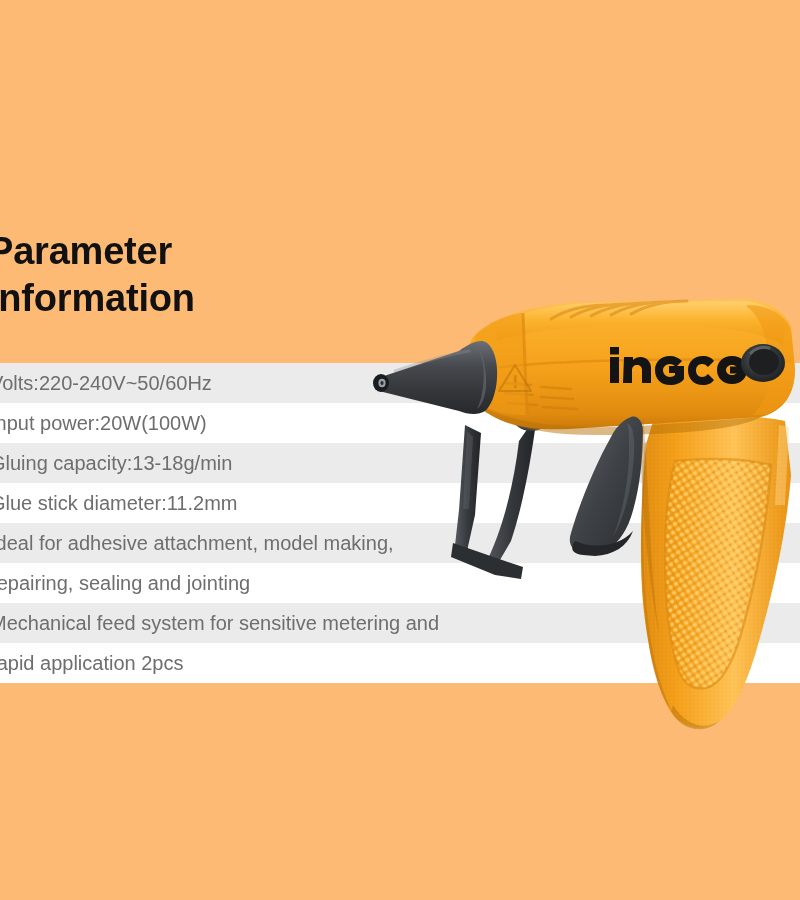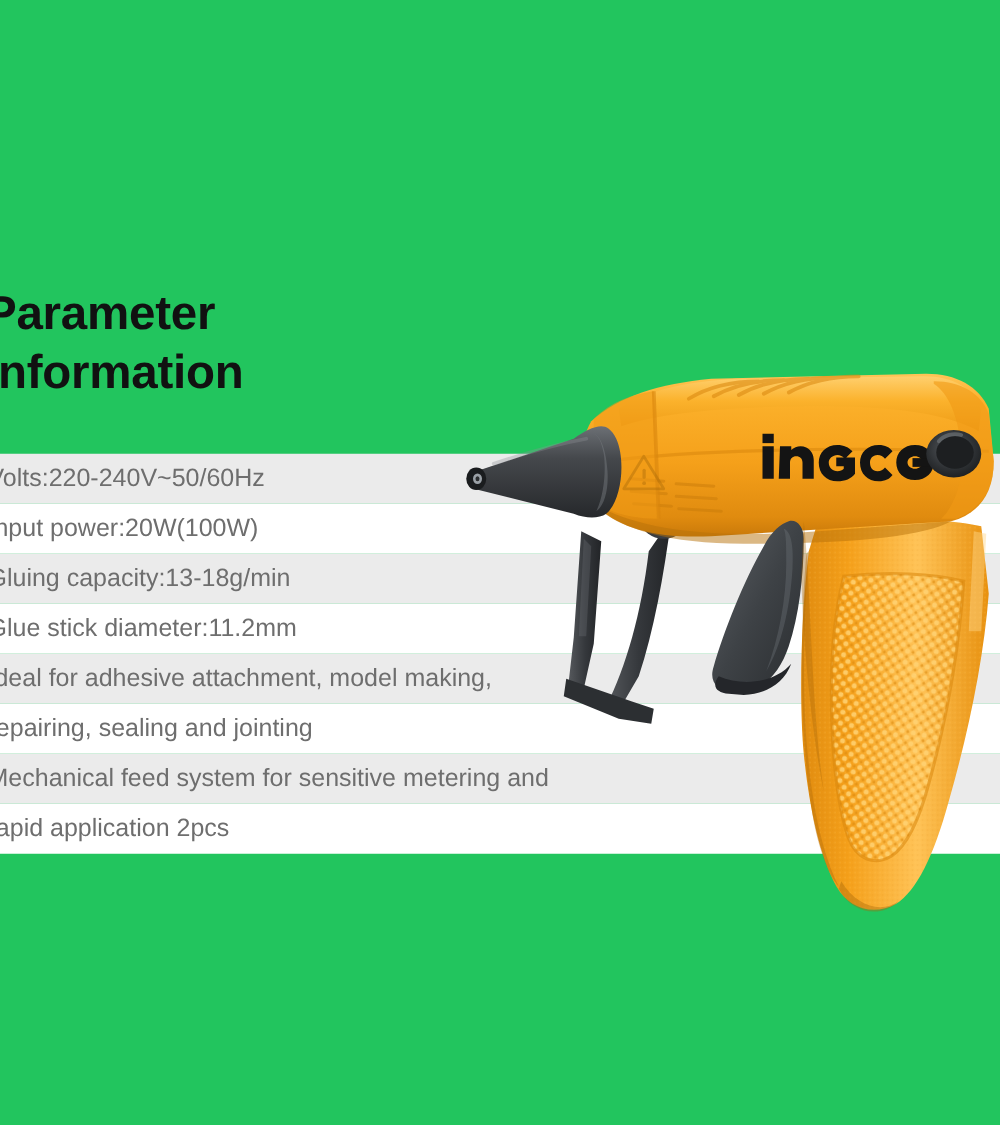--- a/index.html
+++ b/index.html
@@ -11,21 +11,21 @@
     width: 800px;
     height: 900px;
     position: relative;
     overflow: hidden;
     font-family: "Liberation Sans", sans-serif;
   }
 
   #page {
     position: absolute;
     inset: 0;
-    background: #22c55e;
+    background: #fdba74;
   }
 
   
   .heading {
     position: absolute;
     left: -12px;
     top: 228px;
     width: 420px;
     z-index: 5;
   }

